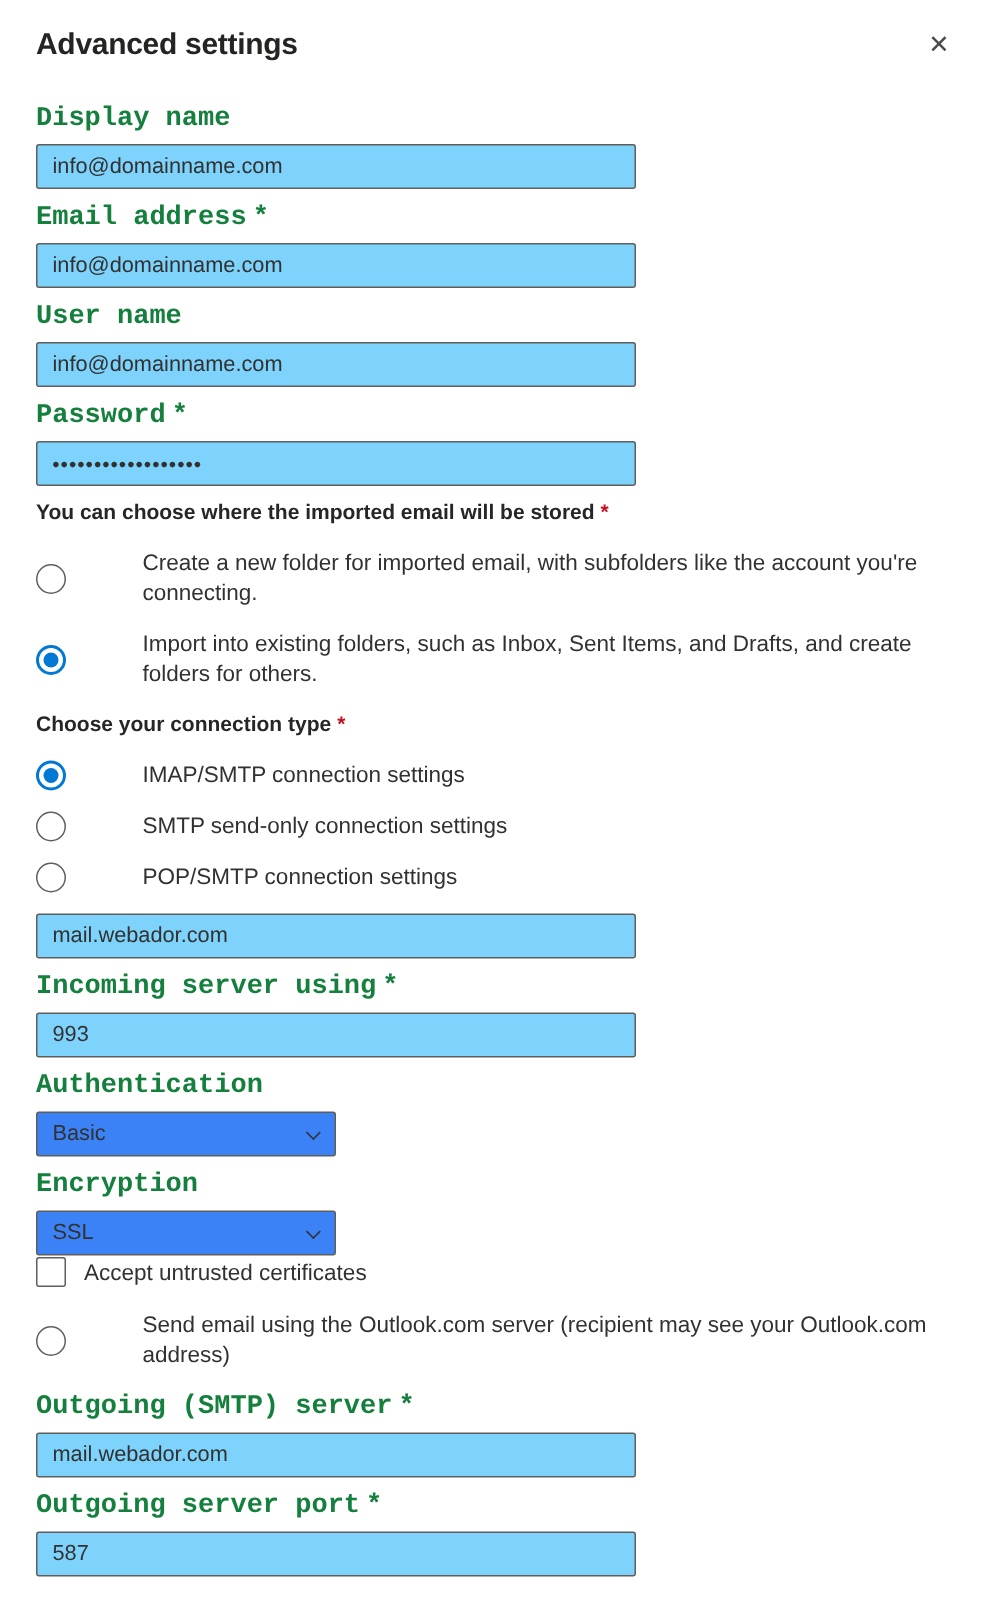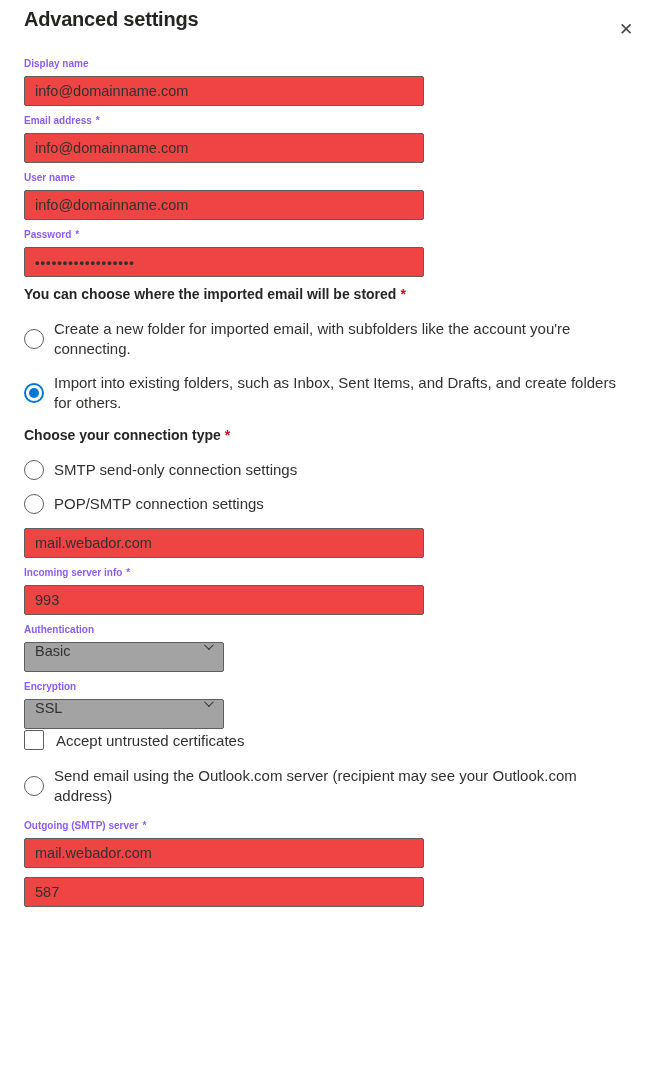--- a/index.html
+++ b/index.html
@@ -3,65 +3,65 @@
 <meta charset="utf-8">
 <style>
   * { margin:0; padding:0; box-sizing:border-box; }
   html,body { width:656px; height:1079px; }
   body {
     background:#ffffff;
     font-family:"Liberation Sans", sans-serif;
     color:#323130;
     overflow:hidden;
   }
-  .dialog { position:relative; height:100%; padding:8px 22px 0 24px; }
+  .dialog { position:relative; height:100%; padding:19px 22px 0 24px; }
 
   .title { font-size:20px; font-weight:700; color:#252423; letter-spacing:-0.2px; }
   .close-btn {
     position:absolute; top:16px; right:16px; width:28px; height:28px;
     background:none; border:none; cursor:pointer;
     font-size:17px; line-height:28px; text-align:center; color:#4a4a4a;
     font-family:"Liberation Sans", sans-serif; font-weight:400;
   }
 
   .content { margin-top:27px; }
 
   .field { margin-bottom:9px; }
-  .field-label { display:block; font-size:10px; font-weight:700; color:#8b5cf6; margin-bottom:7px; }
+  .field-label { display:block; font-size:18px; font-weight:700; color:#15803d; margin-bottom:7px;font-family:Liberation Mono, monospace; }
   .req { margin-left:4px; font-weight:700; }
   .req-red { color:#c50f1f; }
 
   .text-input {
     display:block; width:400px; height:30px;
     border:1px solid #605e5c; border-radius:2px;
     padding:0 10px; font-size:14.5px; color:#323130;
-    font-family:"Liberation Sans", sans-serif; background:#ef4444; outline:none;
+    font-family:"Liberation Sans", sans-serif; background:#7dd3fc; outline:none;
   }
   .text-input.pwd { letter-spacing:1px; font-size:13px; font-weight:700; }
 
   .section-label { font-size:14px; font-weight:700; color:#262626; margin:3px 0 17px; }
 
-  .radio-row { display:flex; align-items:center; margin-bottom:14px; cursor:pointer; }
+  .radio-row { display:flex; align-items:center; margin-bottom:14px; cursor:pointer;gap:41px; }
   .radio {
     width:20px; height:20px; flex:none; position:relative;
     border:1px solid #605e5c; border-radius:50%; background:#fff; margin-right:10px;
   }
   .radio.selected { border:2px solid #0078d4; }
   .radio.selected::after {
     content:""; position:absolute; top:3px; left:3px; right:3px; bottom:3px;
     border-radius:50%; background:#0078d4;
   }
   .radio-label { font-size:15px; color:#323130; line-height:20px; }
 
   .dropdown-field { margin-bottom:9px; }
   .dropdown-field.tight { margin-bottom:1px; }
   .dropdown {
     width:200px; height:30px; border:1px solid #605e5c; border-radius:2px;
-    display:flex; align-items:flex-start; justify-content:space-between;
-    padding:0 12px 0 10px; font-size:14.5px; color:#323130; background:#a3a3a3; cursor:pointer;
+    display:flex; align-items:center; justify-content:space-between;
+    padding:0 12px 0 10px; font-size:14.5px; color:#323130; background:#3b82f6; cursor:pointer;
   }
   .chevron {
     width:7px; height:7px; flex:none;
     border-right:1.4px solid #323130; border-bottom:1.4px solid #323130;
     transform:rotate(45deg) translateY(-2px);
   }
 
   .checkbox-row { display:flex; align-items:center; cursor:pointer; }
   .checkbox-row.mb16 { margin-bottom:16px; }
   .checkbox {
@@ -109,34 +109,38 @@
       <span class="radio-label">Create a new folder for imported email, with subfolders like the account you're connecting.</span>
     </div>
     <div class="radio-row">
       <span class="radio selected"></span>
       <span class="radio-label">Import into existing folders, such as Inbox, Sent Items, and Drafts, and create folders for others.</span>
     </div>
 
     <div class="section-label"><span>Choose your connection type</span><span class="req req-red">*</span></div>
 
     <div class="radio-row">
+      <span class="radio selected"></span>
+      <span class="radio-label">IMAP/SMTP connection settings</span>
+    </div>
+    <div class="radio-row">
       <span class="radio"></span>
       <span class="radio-label">SMTP send-only connection settings</span>
     </div>
     <div class="radio-row">
       <span class="radio"></span>
       <span class="radio-label">POP/SMTP connection settings</span>
     </div>
 
     <div class="field">
       <input class="text-input" type="text" value="mail.webador.com" style="">
     </div>
 
     <div class="field">
-      <label class="field-label"><span>Incoming server info</span><span class="req">*</span></label>
+      <label class="field-label"><span>Incoming server using</span><span class="req">*</span></label>
       <input class="text-input" type="text" value="993" style="">
     </div>
 
     <div class="dropdown-field">
       <label class="field-label"><span>Authentication</span></label>
       <div class="dropdown">
         <span>Basic</span>
         <span class="chevron"></span>
       </div>
     </div>
@@ -158,17 +162,18 @@
       <span class="radio"></span>
       <span class="radio-label">Send email using the Outlook.com server (recipient may see your Outlook.com address)</span>
     </div>
 
     <div class="field">
       <label class="field-label"><span>Outgoing (SMTP) server</span><span class="req">*</span></label>
       <input class="text-input" type="text" value="mail.webador.com" style="">
     </div>
 
     <div class="field">
+      <label class="field-label"><span>Outgoing server port</span><span class="req">*</span></label>
       <input class="text-input" type="text" value="587" style="">
     </div>
 
   </div>
 </div>
 
 </body></html>

